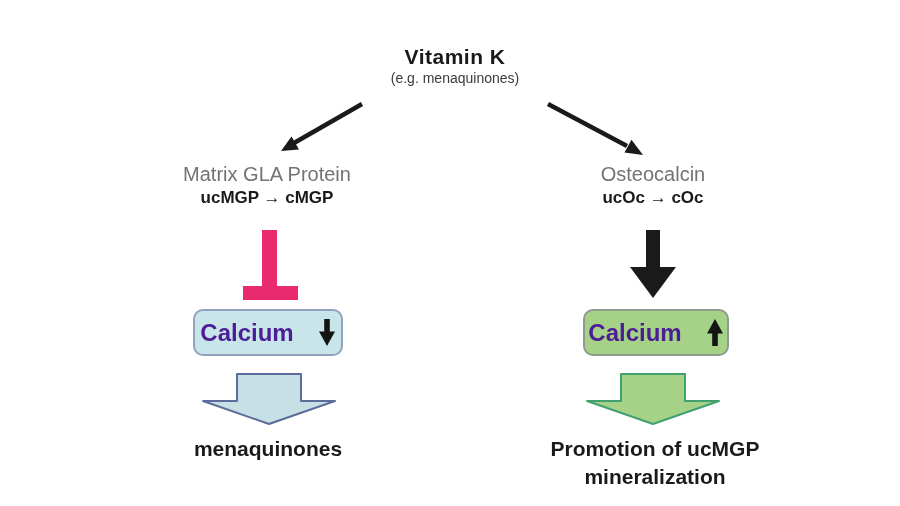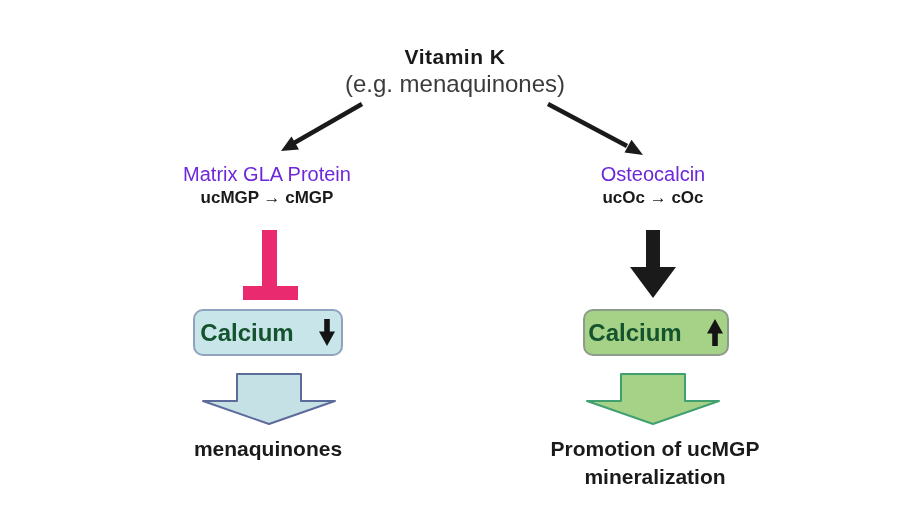--- a/index.html
+++ b/index.html
@@ -19,47 +19,47 @@
 
   .title-main {
     left: 260px; top: 5px; width: 390px;
     text-align: center;
     font-size: 21px; font-weight: bold; color: #1a1a1a;
     letter-spacing: 0.5px;
   }
   .title-sub {
     left: 230px; top: 30px; width: 450px;
     text-align: center;
-    font-size: 24px; color: #3b3b3b;
+    font-size: 14px; color: #3b3b3b;
   }
 
   .protein-label {
     width: 310px; text-align: center;
-    font-size: 20px; color: #6d28d9;
+    font-size: 20px; color: #737373;
   }
   .conversion-label {
     width: 310px; text-align: center;
     font-size: 17px; font-weight: bold; color: #1a1a1a;
   }
   .left-col  { left: 112px; }
   .right-col { left: 498px; text-align: center; }
   .row-protein    { top: 123px; }
   .row-conversion { top: 148px; }
 
   .shape-layer {
     left: 0; top: 0; width: 900px; height: 506px;
     pointer-events: none;
   }
 
   .calcium-box {
     height: 43px;
     display: flex; align-items: center; justify-content: center;
     gap: 24px;
     border-radius: 10px;
-    font-size: 24px; font-weight: bold; color: #14532d;
+    font-size: 24px; font-weight: bold; color: #4c1d95;
   }
   .calcium-box.blue {
     left: 193px; top: 269px; width: 146px;
     background: #c8e6ea;
     border: 2px solid #90a2bd;
   }
   .calcium-box.green {
     left: 583px; top: 269px; width: 142px;
     background: #a5d287;
     border: 2px solid #8d9b8d;

